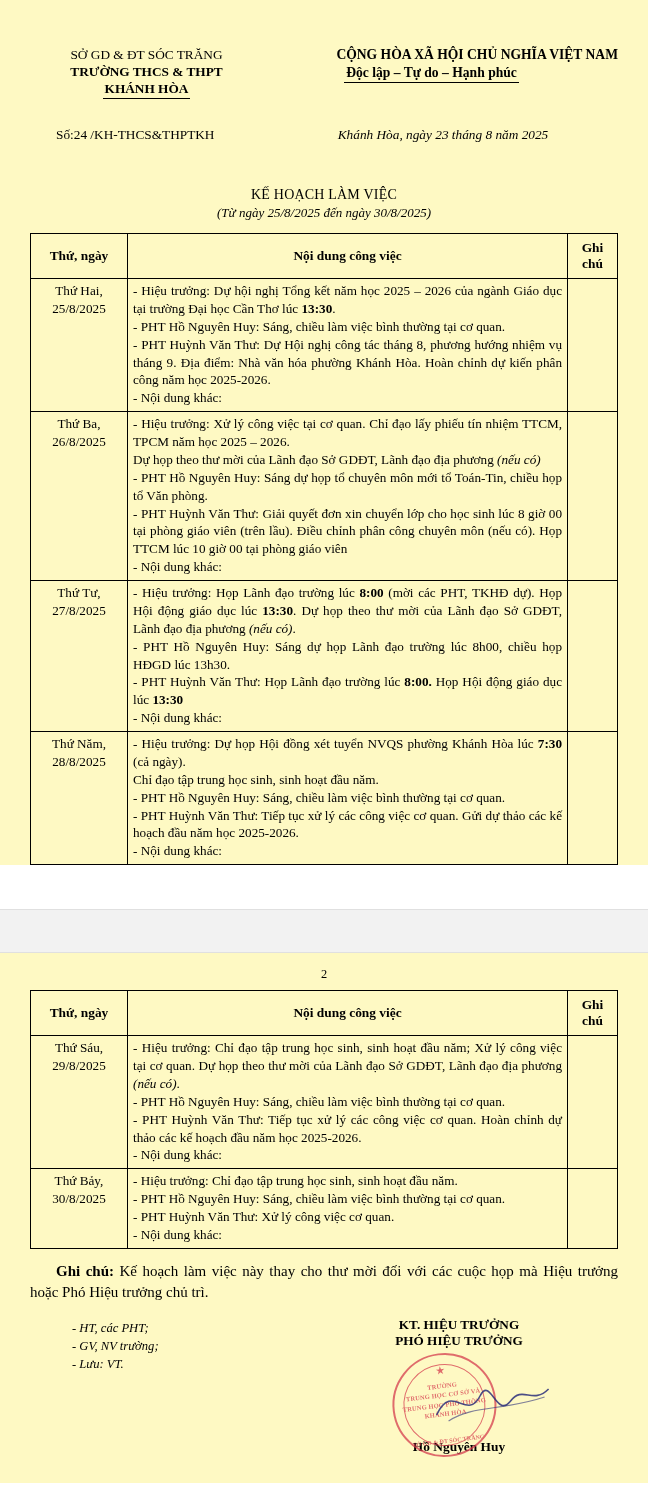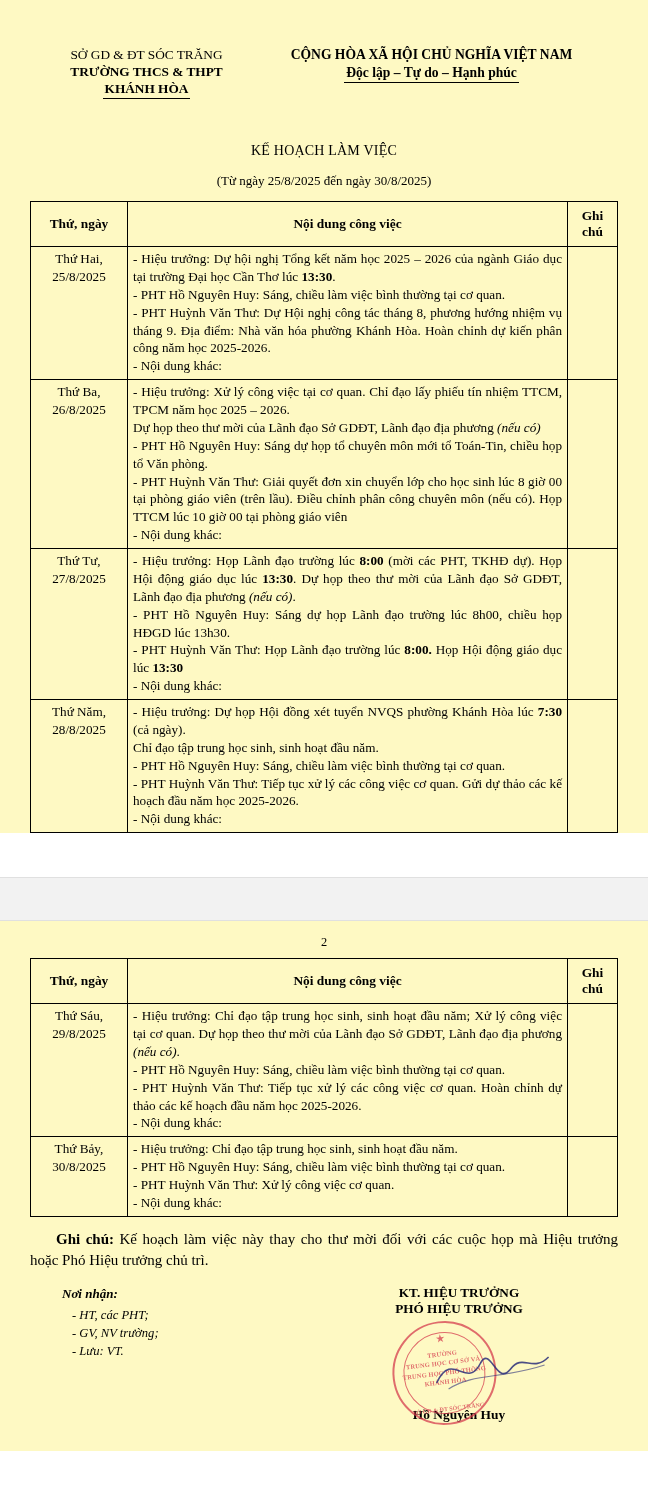--- a/index.html
+++ b/index.html
@@ -49,21 +49,21 @@
   }
   .hdr-left .l1 { font-weight: normal; }
   .hdr-left .l2 { font-weight: bold; }
   .hdr-left .l3 { font-weight: bold; display: inline-block; border-bottom: 1px solid #000; padding: 0 2px 1px 2px;}
   .hdr-right {
     flex: 1;
     text-align: center;
     font-size: 13.6px;
     line-height: 1.3;
   }
-  .hdr-right .r1 { font-weight: bold; }
+  .hdr-right .r1 { font-weight: bold; text-align: right; }
   .hdr-right .r2 { font-weight: bold; display: inline-block; border-bottom: 1px solid #000; padding: 0 2px 1px 2px; }
 
   .numline {
     margin-top: 28px;
     display: flex;
     align-items: baseline;
   }
   .numline .no {
     width: 228px;
     font-size: 13.3px;
@@ -82,21 +82,22 @@
     margin-top: 44px;
     text-align: center;
   }
   .doc-title {
     font-size: 14px;
     font-weight: normal;
     letter-spacing: .2px;
   }
   .doc-sub {
     font-size: 13px;
-    margin-top: 14px;
+    font-style: italic;
+    margin-top: 2px;
   }
 
   
   table.sched {
     width: 100%;
     border-collapse: collapse;
     margin-top: 12px;
     table-layout: fixed;
     padding-left: 44px;
   }
@@ -251,20 +252,24 @@
       <div class="l1">SỞ GD &amp; ĐT SÓC TRĂNG</div>
       <div class="l2">TRƯỜNG THCS &amp; THPT</div>
       <div><span class="l3">KHÁNH HÒA</span></div>
     </div>
     <div class="hdr-right">
       <div class="r1">CỘNG HÒA XÃ HỘI CHỦ NGHĨA VIỆT NAM</div>
       <div><span class="r2">Độc lập – Tự do – Hạnh phúc</span></div>
     </div>
   </div>
 
+  <div class="numline">
+    <div class="no">Số:24  /KH-THCS&amp;THPTKH</div>
+    <div class="place">Khánh Hòa, ngày 23 tháng 8 năm 2025</div>
+  </div>
 
   <div class="title-block">
     <div class="doc-title">KẾ HOẠCH LÀM VIỆC</div>
     <div class="doc-sub">(Từ ngày 25/8/2025 đến ngày 30/8/2025)</div>
   </div>
 
   <table class="sched">
     <colgroup>
         <col class="c-day">
         <col>
@@ -387,21 +392,20 @@
           </td>
           <td class="note"></td>
         </tr>
       </tbody>
   </table>
 
   <div class="ghichu"><b>Ghi chú:</b> Kế hoạch làm việc này thay cho thư mời đối với các cuộc họp mà Hiệu trưởng hoặc Phó Hiệu trưởng chủ trì.</div>
 
   <div class="sign">
     <div class="sign-left">
-      <div class="nn">Nơi nhận:</div>
       <ul>
           <li>- HT, các PHT;</li>
           <li>- GV, NV trường;</li>
           <li>- Lưu: VT.</li>
         </ul>
     </div>
     <div class="sign-right">
       <div class="kt">KT. HIỆU TRƯỞNG</div>
       <div class="pht">PHÓ HIỆU TRƯỞNG</div>
       <div class="stamp-wrap">

